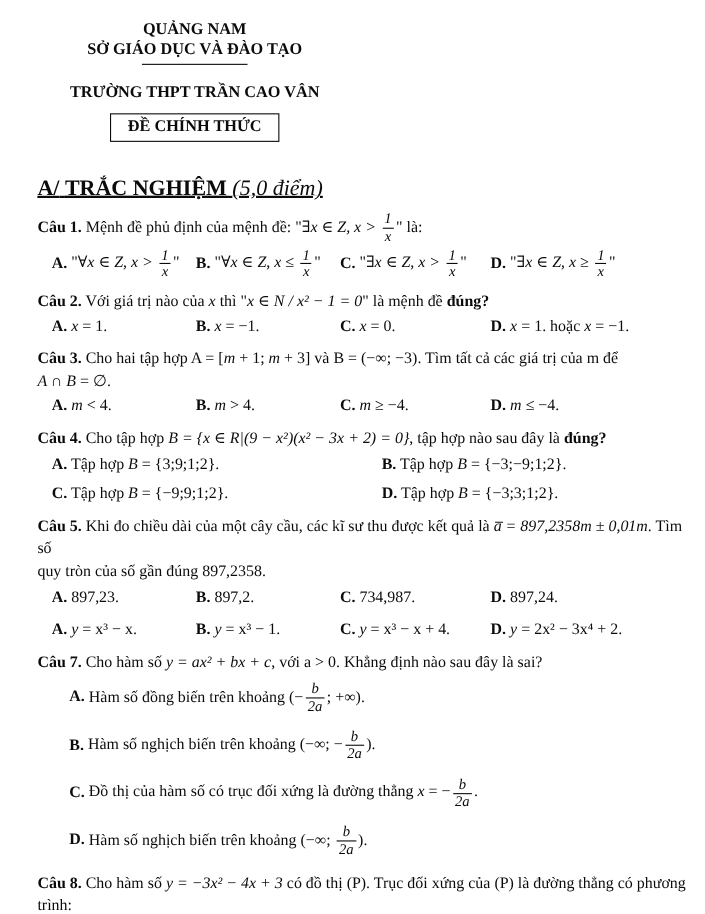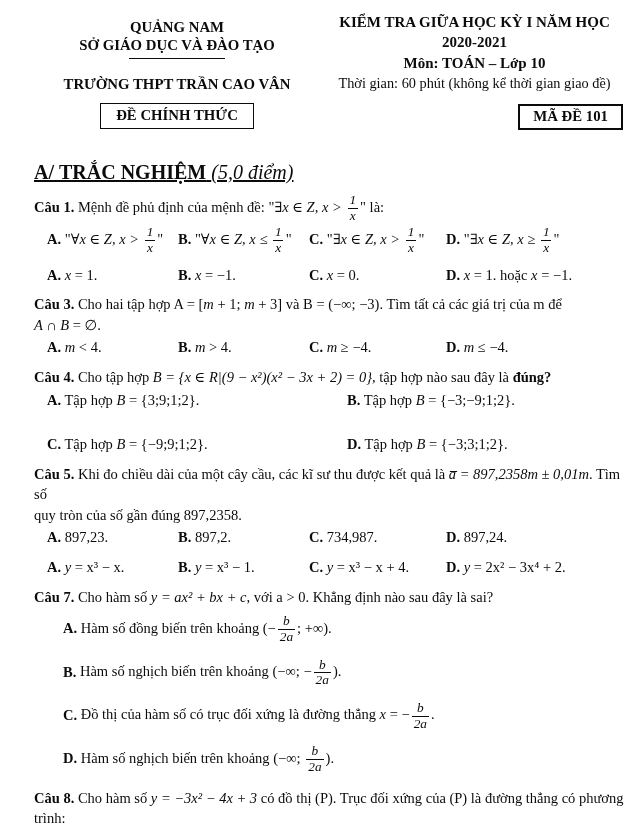--- a/index.html
+++ b/index.html
@@ -36,21 +36,21 @@
   .section-title .st-label, .section-title .st-name { font-weight:bold; }
   .section-title .st-name { text-decoration:underline; }
   .section-title .st-points { font-style:italic; }
 
   
   .question { margin-bottom:9px; }
   .q-statement { line-height:1.42; margin-bottom:2px; }
   .q-label { font-weight:bold; }
   .opts { padding-left:13px; line-height:1.42; }
   .opts-row4 { display:grid; grid-template-columns:131px 131px 137px auto; align-items:center; }
-  .opts-col2 { display:grid; grid-template-columns:300px auto; row-gap:24px; }
+  .opts-col2 { display:grid; grid-template-columns:300px auto; row-gap:7px; }
   .opts-col1 .opt { margin:7px 16px 13px; }
   .opt { white-space:nowrap; }
   .opt-label { font-weight:bold; }
 
   
   .frac {
     display:inline-flex; flex-direction:column; align-items:center;
     vertical-align:middle; line-height:1.1; font-style:italic;
     font-size:0.92em; margin:0 2px; text-align:center;
   }
@@ -65,28 +65,20 @@
 <div class="page">
 
   <div class="header">
     <div class="h-left">
       <div class="h-line-bold">QUẢNG NAM</div>
       <div class="h-line-bold">SỞ GIÁO DỤC VÀ ĐÀO TẠO</div>
       <div class="underline-bar"></div>
       <div class="h-line-bold school">TRƯỜNG THPT TRẦN CAO VÂN</div>
       <div>
         <span class="stamp-box">ĐỀ CHÍNH THỨC</span>
-      </div>
-    </div>
-    <div class="h-right">
-      <div class="title">KIỂM TRA GIỮA HỌC KỲ I NĂM HỌC 2020-2021</div>
-      <div class="subject">Môn: TOÁN – Lớp 10</div>
-      <div class="time">Thời gian: 60 phút (không kể thời gian giao đề)</div>
-      <div class="code-row">
-        <span class="code-box">MÃ ĐỀ 101</span>
       </div>
     </div>
   </div>
 
   <div class="section-title">
     <span class="st-label">A/</span>
     <span class="st-name">TRẮC NGHIỆM</span>
     <span class="st-points">(5,0 điểm)</span>
   </div>
 
@@ -109,20 +101,21 @@
                 <span class="fnum">1</span>
                 <span class="fden">x</span>
               </span>"</span></div>
           <div class="opt"><b class="opt-label">D.</b> <span>"<i>∃x ∈ Z, x ≥</i> <span class="frac">
                 <span class="fnum">1</span>
                 <span class="fden">x</span>
               </span>"</span></div>
         </div>
       </div>
       <div class="question">
+        <div class="q-statement"><b class="q-label">Câu 2.</b> <span>Với giá trị nào của <i>x</i> thì "<i>x ∈ N / x² − 1 = 0</i>" là mệnh đề <b>đúng?</b></span></div>
         <div class="opts opts-row4">
           <div class="opt"><b class="opt-label">A.</b> <span><i>x</i> = 1.</span></div>
           <div class="opt"><b class="opt-label">B.</b> <span><i>x</i> = −1.</span></div>
           <div class="opt"><b class="opt-label">C.</b> <span><i>x</i> = 0.</span></div>
           <div class="opt"><b class="opt-label">D.</b> <span><i>x</i> = 1. hoặc <i>x</i> = −1.</span></div>
         </div>
       </div>
       <div class="question">
         <div class="q-statement"><b class="q-label">Câu 3.</b> <span>Cho hai tập hợp A = [<i>m</i> + 1; <i>m</i> + 3] và B = (−∞; −3). Tìm tất cả các giá trị của m để<br><i>A ∩ B</i> = ∅.</span></div>
         <div class="opts opts-row4">

